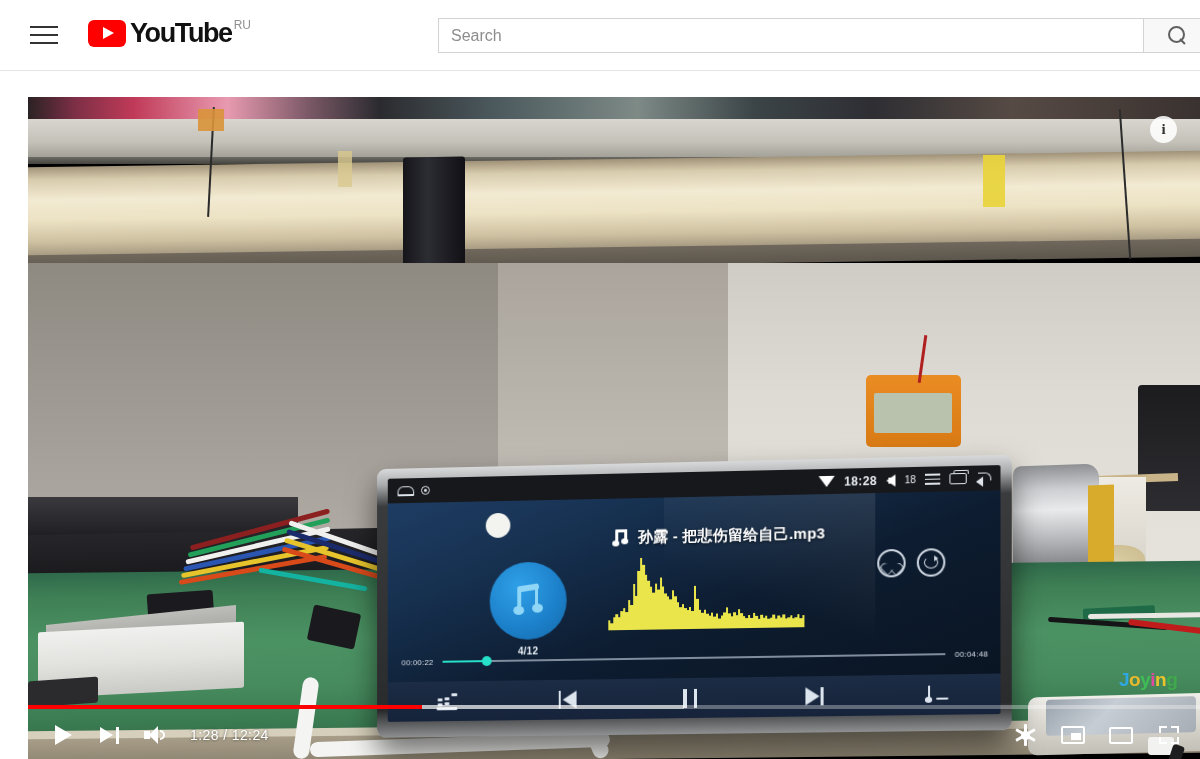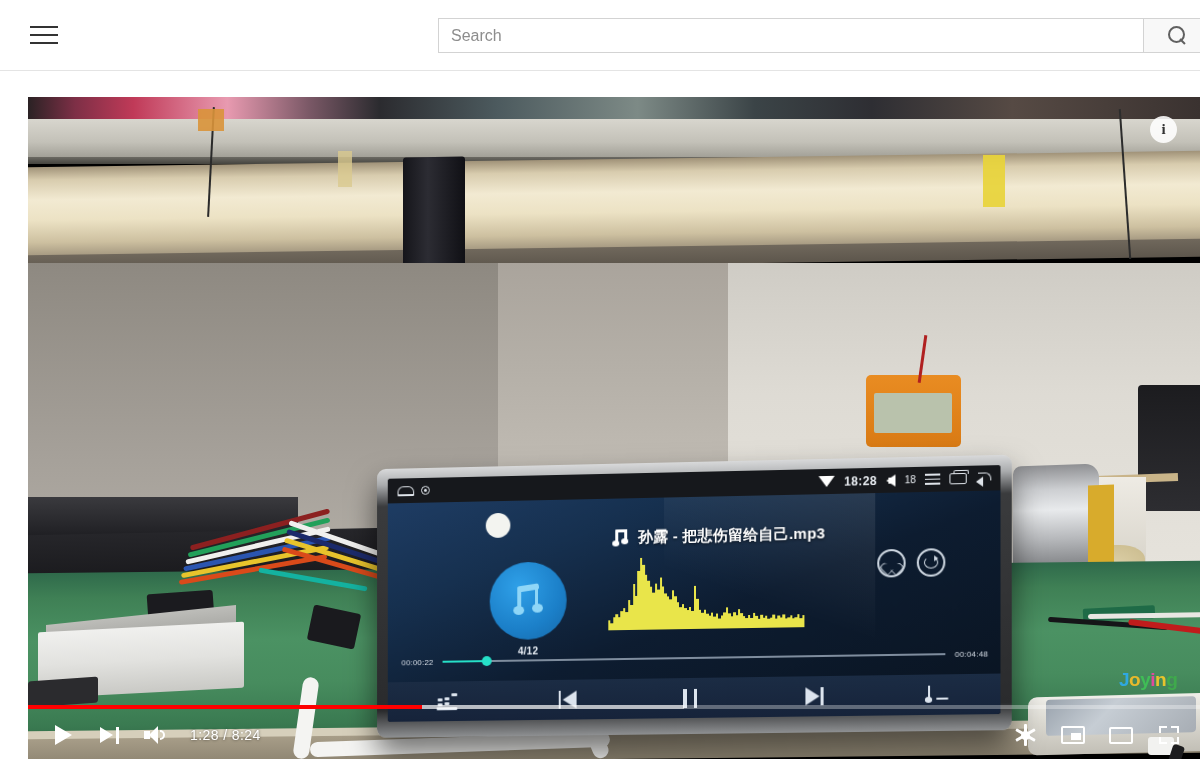--- a/index.html
+++ b/index.html
@@ -398,20 +398,25 @@
   .fs span:nth-child(4){ right:0; bottom:0; border-left:none; border-top:none;}
 </style>
 </head>
 <body>
 
 <div id="yt-header">
   <div id="hamburger">
     <i></i>
       <i></i>
       <i></i>
+  </div>
+  <div id="yt-logo">
+    <div class="yt-play-box"></div>
+    <div id="yt-wordmark">YouTube</div>
+    <div id="yt-country">RU</div>
   </div>
   <div id="search-wrap">
     <input id="search-input" type="text" placeholder="Search" style="">
     <div id="search-btn">
       <span class="mag"></span>
     </div>
   </div>
 </div>
 
 <div id="player">
@@ -696,21 +701,21 @@
             <span class="b"></span>
           </span>
       </div>
       <div class="ybtn">
         <span class="vol">
           <span class="body"></span>
             <span class="horn"></span>
             <span class="w1"></span>
         </span>
       </div>
-      <span id="timelabel">1:28 / 8:24</span>
+      <span id="timelabel">1:28 / 12:24</span>
     </div>
     <div id="ctrl-right">
       <div class="ybtn">
         <span class="gear">
           <i style="transform:rotate(0deg);"></i>
             <i style="transform:rotate(60deg);"></i>
             <i style="transform:rotate(120deg);"></i>
           <span class="c"></span>
         </span>
       </div>

